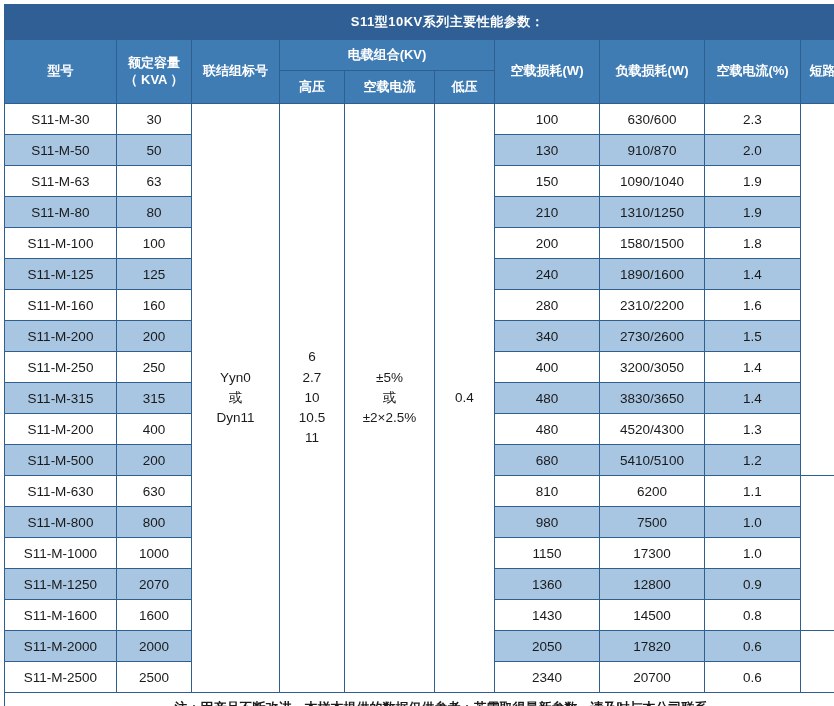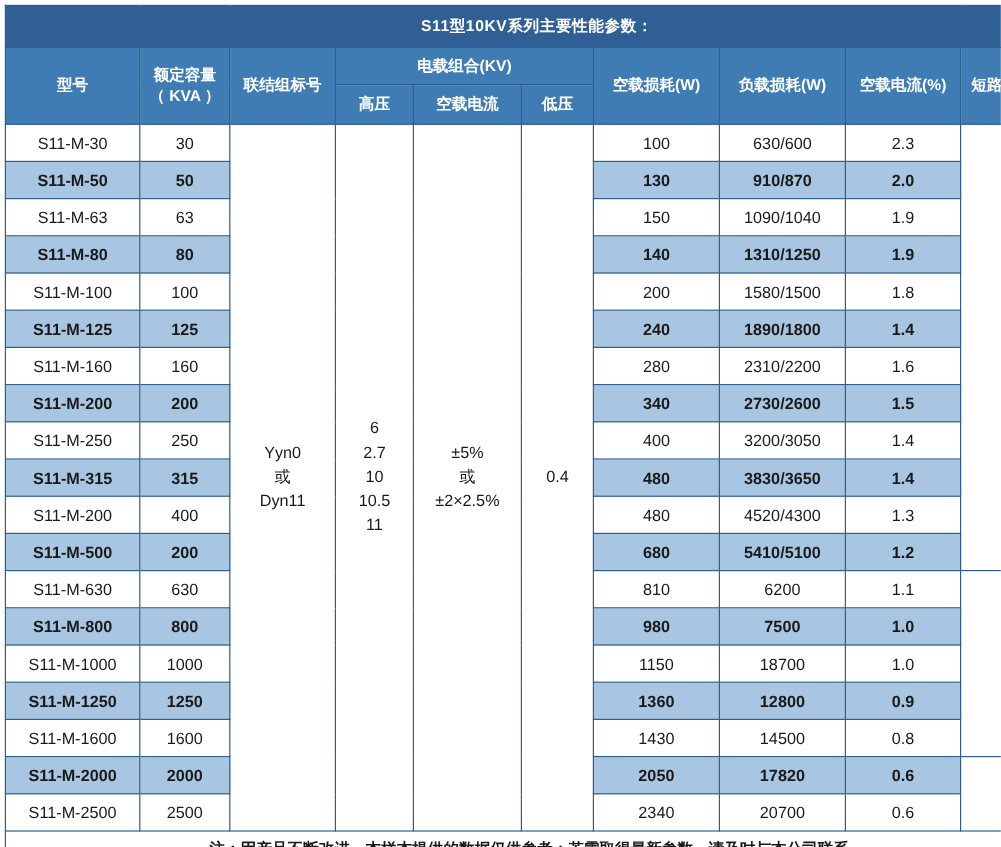--- a/index.html
+++ b/index.html
@@ -52,21 +52,20 @@
   .head td.h-top { height: 30px; }
   .head td.h-bot { height: 32px; }
   tr.data td {
     height: 30px;
     background: #ffffff;
     color: #1a1a1a;
     font-size: 13.5px;
   }
   tr.data.alt td {
     background: #a8c6e2;
-    font-weight: bold;
   }
   td.span-cell {
     background: #ffffff !important;
     font-size: 13.5px;
     line-height: 1.5;
     color: #1a1a1a;
   }
   td.imp {
     background: #ffffff !important;
     font-size: 13.5px;
@@ -160,38 +159,38 @@
       <td>S11-M-63</td>
       <td>63</td>
       <td>150</td>
       <td>1090/1040</td>
       <td>1.9</td>
     </tr>
 
     <tr class="data alt">
       <td>S11-M-80</td>
       <td>80</td>
-      <td>140</td>
+      <td>210</td>
       <td>1310/1250</td>
       <td>1.9</td>
     </tr>
 
     <tr class="data">
       <td>S11-M-100</td>
       <td>100</td>
       <td>200</td>
       <td>1580/1500</td>
       <td>1.8</td>
     </tr>
 
     <tr class="data alt">
       <td>S11-M-125</td>
       <td>125</td>
       <td>240</td>
-      <td>1890/1800</td>
+      <td>1890/1600</td>
       <td>1.4</td>
     </tr>
 
     <tr class="data">
       <td>S11-M-160</td>
       <td>160</td>
       <td>280</td>
       <td>2310/2200</td>
       <td>1.6</td>
     </tr>
@@ -250,27 +249,27 @@
       <td>800</td>
       <td>980</td>
       <td>7500</td>
       <td>1.0</td>
     </tr>
 
     <tr class="data">
       <td>S11-M-1000</td>
       <td>1000</td>
       <td>1150</td>
-      <td>18700</td>
+      <td>17300</td>
       <td>1.0</td>
     </tr>
 
     <tr class="data alt">
       <td>S11-M-1250</td>
-      <td>1250</td>
+      <td>2070</td>
       <td>1360</td>
       <td>12800</td>
       <td>0.9</td>
     </tr>
 
     <tr class="data">
       <td>S11-M-1600</td>
       <td>1600</td>
       <td>1430</td>
       <td>14500</td>

